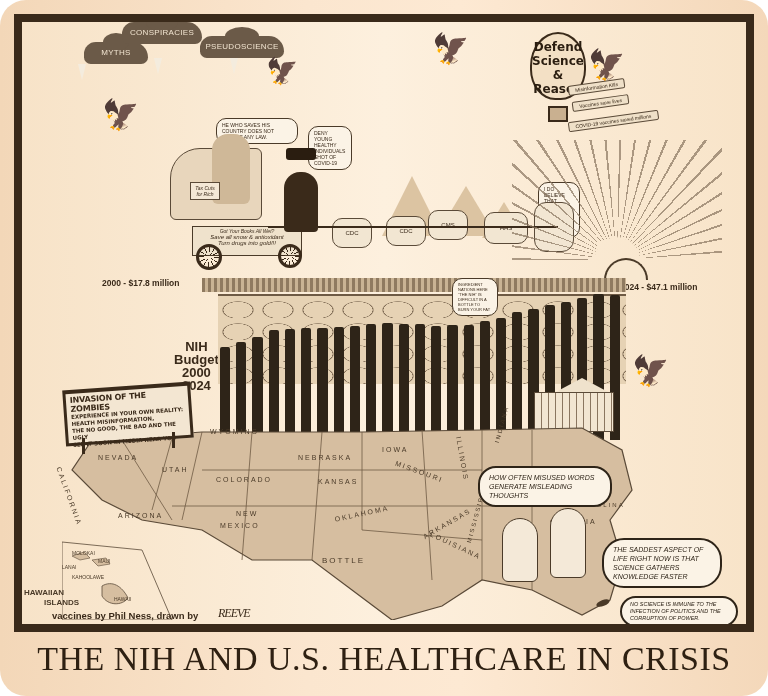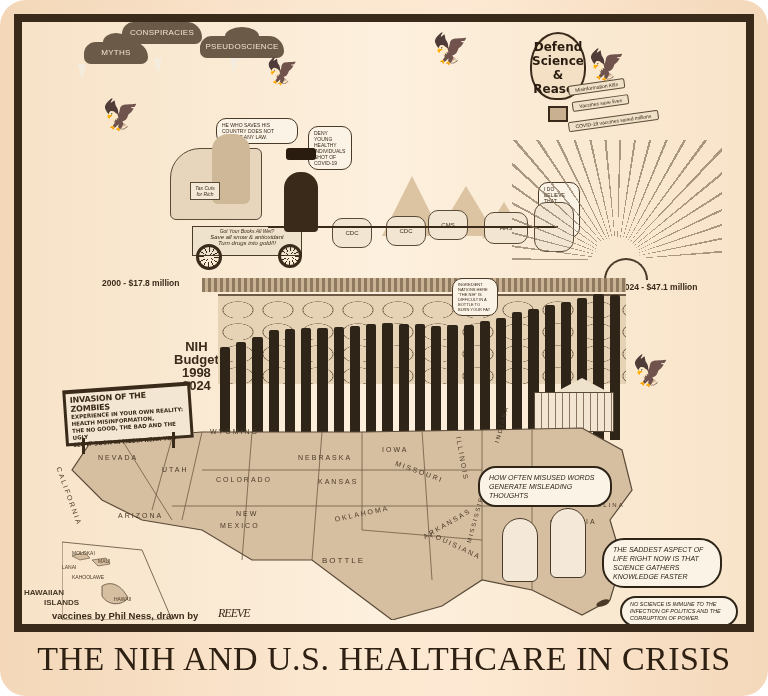--- a/index.html
+++ b/index.html
@@ -139,21 +139,21 @@
   <div class="abs" style="left:246px;top:204px;width:290px;height:2px;background:#3a2a1a;"></div>
 
   <div class="abs" style="left:490px;top:118px;width:210px;height:120px;background:repeating-conic-gradient(from 270deg at 50% 100%, #8a7660 0 1deg, transparent 1deg 7deg);-webkit-mask:radial-gradient(circle at 50% 100%, transparent 22px, #000 24px);mask:radial-gradient(circle at 50% 100%, transparent 22px, #000 24px);opacity:.7;"></div>
   <div class="sun"></div>
   <div class="headline" style="left:598px;top:260px;font-size:8.5px;">2024 - $47.1 million</div>
   <div class="headline" style="left:80px;top:256px;font-size:8.5px;">2000 - $17.8 million</div>
 
   <div class="abs" style="left:152px;top:278px;text-align:center;font-weight:bold;font-size:13px;line-height:13px;color:#3a2a1a;margin-top:40px;">
     <div>NIH</div>
     <div>Budget</div>
-    <div>1998</div>
+    <div>2000</div>
     <div>2024</div>
   </div>
 
   <div class="ground"></div>
   <div class="wall"></div>
   <div class="tiny-bubble" style="left:430px;top:256px;width:46px;font-size:4px;line-height:5px;">INGREDIENT NATIONS HERE "THE NIH" IS DIFFICULT IN A BOTTLE TO BURN YOUR FAT</div>
   <div class="bars" id="bars">
       <div class="bar" style="height: 93px;"></div>
       <div class="bar" style="height: 98px;"></div>
       <div class="bar" style="height: 103px;"></div>

